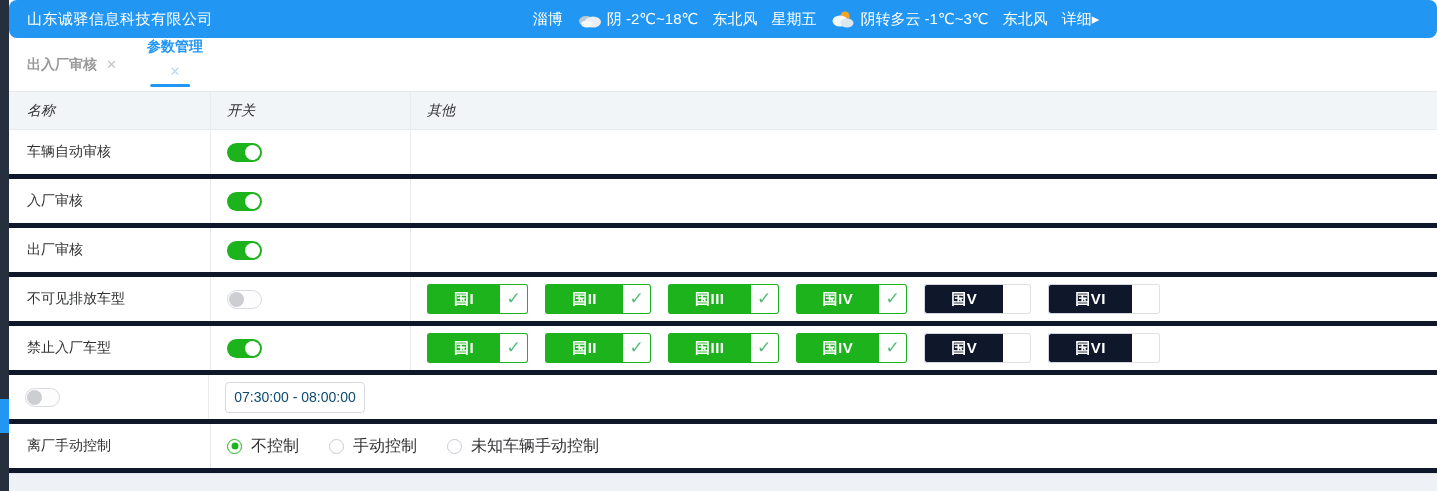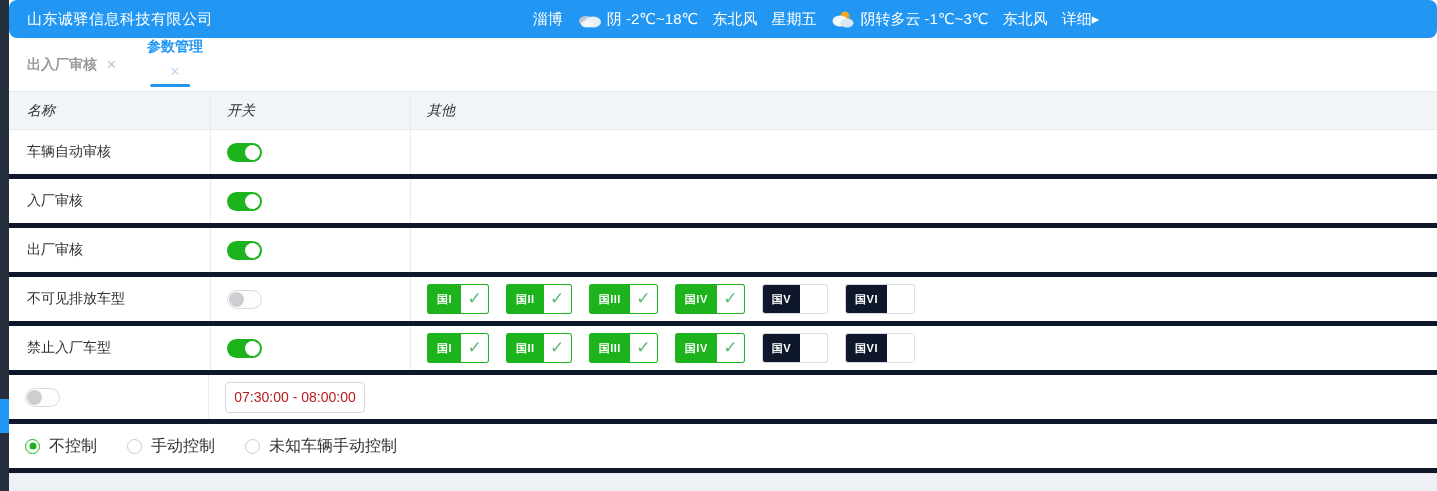--- a/index.html
+++ b/index.html
@@ -49,35 +49,35 @@
   
   .toggle { position:relative; width:35px; height:19px; border-radius:10px; cursor:pointer; display:inline-block; }
   .toggle.on  { background:#1db31d; }
   .toggle.off { background:#fdfdfd; border:1px solid #d8dbe0; }
   .toggle .knob { position:absolute; top:2px; width:15px; height:15px; border-radius:50%; }
   .toggle.on  .knob { right:2px; background:#fff; }
   .toggle.off .knob { left:1px; top:1px; background:#ccced2; }
 
   
   .cbx { display:inline-flex; align-items:stretch; height:30px; cursor:pointer; }
-  .cbx .cbx-label { display:flex; align-items:center; padding:0 9px; font-size:11px;
+  .cbx .cbx-label { display:flex; align-items:center; padding:0 26px; font-size:15px;
     color:#fff; border-radius:3px 0 0 3px; font-weight:bold; letter-spacing:.5px; }
   .cbx .cbx-box { width:28px; display:flex; align-items:center; justify-content:center;
     background:#fff; border-radius:0 3px 3px 0; }
   .cbx.checked .cbx-label { background:#1db31d; border:1px solid #1db31d; border-right:none; }
   .cbx.checked .cbx-box   { border:1px solid #1db31d; border-left:none; }
   .cbx.unchecked .cbx-label { background:#0f172a; border:1px solid #d3d7dd; border-right:none; }
   .cbx.unchecked .cbx-box   { border:1px solid #dde0e5; border-left:none; }
   .check-mark { color:#5ab97a; font-size:17px; line-height:1; transform:translateY(-1px); }
   .cbx.unchecked .check-mark { visibility:hidden; }
 
   
   .time-input { display:inline-flex; align-items:center; justify-content:center;
     width:140px; height:31px; border:1px solid #d5d9de; border-radius:4px;
-    font-size:14px; color:#b91c1c; background:#fff; cursor:text; }
+    font-size:14px; color:#0c4a6e; background:#fff; cursor:text; }
 
   
   .radio { display:inline-flex; align-items:center; gap:9px; cursor:pointer; font-size:16px; color:#303133; }
   .radio .dot { width:15px; height:15px; border-radius:50%; background:#fff; position:relative; }
   .radio.selected .dot { border:1.5px solid #1db31d; }
   .radio.selected .dot::after { content:""; position:absolute; left:50%; top:50%;
     transform:translate(-50%,-50%); width:7px; height:7px; border-radius:50%; background:#1db31d; }
   .radio.unselected .dot { border:1.5px solid #c7cbd1; }
 
   .footer-strip { flex:1; background:#eef1f5; border-top:1px solid #e2e5ea; }
@@ -268,20 +268,21 @@
             <span class="toggle off">
               <span class="knob"></span>
             </span>
           </div>
         <div class="c-other">
           <span class="time-input">07:30:00 - 08:00:00</span>
         </div>
       </div>
 
       <div class="t-row">
+        <div class="c-name">离厂手动控制</div>
         <div class="c-span">
           <span class="radio selected">
               <span class="dot"></span>
               <span>不控制</span>
             </span>
           <span class="radio unselected">
               <span class="dot"></span>
               <span>手动控制</span>
             </span>
           <span class="radio unselected">

